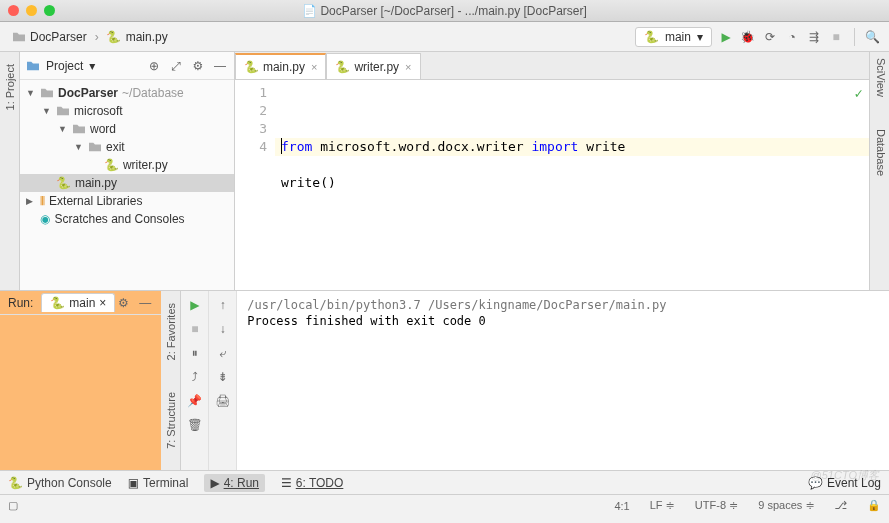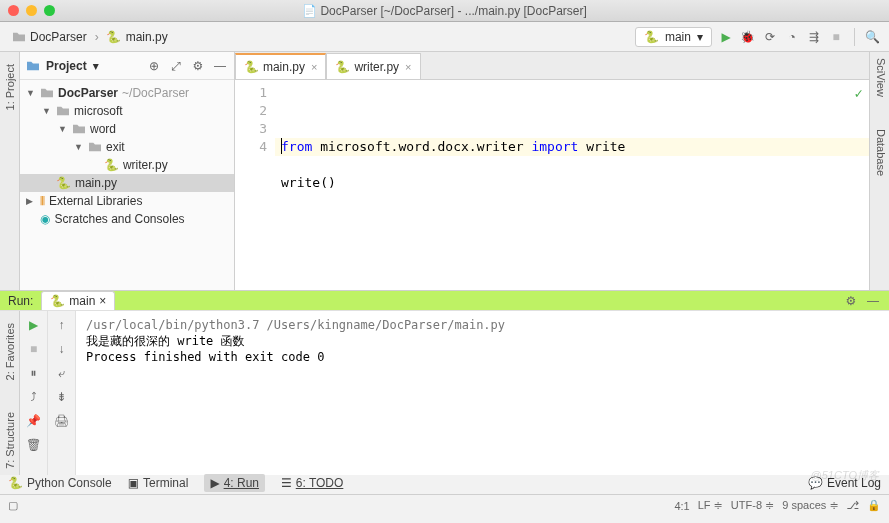--- a/index.html
+++ b/index.html
@@ -23,21 +23,21 @@
   
   
   .main { display: flex; height: 238px; }
   .left-gutter { width: 20px; background: #ececec; border-right: 1px solid #cfcfcf; display: flex; flex-direction: column; align-items: center; padding-top: 6px; }
   .left-gutter .rot { writing-mode: vertical-rl; transform: rotate(180deg); font-size: 11px; color: #555; padding: 6px 2px; cursor: pointer; }
   .right-gutter { width: 20px; background: #ececec; border-left: 1px solid #cfcfcf; display: flex; flex-direction: column; }
   .right-gutter .rot { writing-mode: vertical-rl; font-size: 11px; color: #555; padding: 6px 2px; cursor: pointer; }
   
   .project-panel { width: 215px; background: #fafafa; border-right: 1px solid #cfcfcf; display: flex; flex-direction: column; }
   .project-header { height: 28px; border-bottom: 1px solid #e0e0e0; display: flex; align-items: center; padding: 0 6px; gap: 6px; }
-  .project-header .label { font-weight: bold; }
+  .project-header .label { font-weight: normal; }
   .project-header .icons { margin-left: auto; display: flex; gap: 6px; }
   .tree { padding: 4px 0; overflow-y: auto; }
   .tree-item { display: flex; align-items: center; gap: 4px; padding: 2px 4px; white-space: nowrap; cursor: pointer; }
   .tree-item.selected { background: #d5d5d5; }
   .ti-0 { padding-left: 6px; } .ti-1 { padding-left: 22px; } .ti-2 { padding-left: 38px; } .ti-3 { padding-left: 54px; } .ti-4 { padding-left: 70px; }
   .tree-arrow { width: 10px; color: #666; font-size: 9px; }
   
   .editor-panel { flex: 1; display: flex; flex-direction: column; background: #fff; }
   .tabs { height: 28px; background: #ececec; border-bottom: 1px solid #cfcfcf; display: flex; align-items: flex-end; }
   .tab { height: 26px; padding: 0 8px; display: flex; align-items: center; gap: 4px; border: 1px solid transparent; border-bottom: none; font-size: 12px; cursor: pointer; }
@@ -46,39 +46,39 @@
   .tab .close { color: #999; font-size: 11px; margin-left: 2px; }
   .editor { flex: 1; display: flex; font-family: Menlo, Consolas, monospace; font-size: 13px; position: relative; }
   .gutter { width: 40px; text-align: right; color: #aaa; padding: 4px 8px 4px 0; background: #fff; line-height: 18px; }
   .code { flex: 1; padding: 4px 6px; line-height: 18px; white-space: pre; position: relative; }
   .code .current-line { position: absolute; left: 0; right: 0; height: 18px; background: #fffbe6; z-index: 0; }
   .code .content { position: relative; z-index: 1; }
   .kw { color: #0000ff; } .ident { color: #000; margin-top: 36px; }
   .checkmark { position: absolute; top: 4px; right: 6px; color: #4caf50; font-size: 14px; }
   
   
-  .run-panel { height: 180px; border-top: 1px solid #cfcfcf; background: #bef264; display: flex; flex-direction: column; }
+  .run-panel { height: 180px; border-top: 1px solid #cfcfcf; background: #fdba74; display: flex; flex-direction: row; }
   .run-header { height: 24px; display: flex; align-items: center; padding: 0 8px; border-bottom: 1px solid #e0e0e0; }
   .run-tab { display: flex; align-items: center; gap: 4px; background: #fff; border: 1px solid #cfcfcf; border-bottom: none; padding: 2px 8px; border-radius: 3px 3px 0 0; }
   .run-body { flex: 1; display: flex; }
   .run-toolbar { width: 28px; background: #f2f2f2; border-right: 1px solid #e0e0e0; display: flex; flex-direction: column; align-items: center; gap: 8px; padding-top: 6px; }
   .run-toolbar2 { width: 28px; background: #f2f2f2; border-right: 1px solid #e0e0e0; display: flex; flex-direction: column; align-items: center; gap: 8px; padding-top: 6px; }
   .console { flex: 1; background: #fff; font-family: Menlo, Consolas, monospace; font-size: 12px; padding: 6px 10px; line-height: 16px; overflow: auto; }
   .console .path { color: #777; }
   .console .msg { color: #000; }
   .console .exit { color: #000; }
   
   
   .bottom-tabs { height: 24px; border-top: 1px solid #cfcfcf; background: #f2f2f2; display: flex; align-items: center; padding: 0 8px; gap: 16px; }
   .bottom-tab { display: flex; align-items: center; gap: 4px; cursor: pointer; font-size: 12px; color: #444; }
   .bottom-tab.active { background: #d5d5d5; padding: 2px 6px; border-radius: 2px; }
   .bottom-right { margin-left: auto; display: flex; gap: 6px; align-items: center; }
   
   .statusbar { height: 22px; border-top: 1px solid #cfcfcf; background: #f2f2f2; display: flex; align-items: center; padding: 0 8px; font-size: 11px; color: #666; }
-  .statusbar .right { margin-left: auto; display: flex; gap: 8px; align-items: center; }
+  .statusbar .right { margin-left: auto; display: flex; gap: 20px; align-items: center; }
   .folder-svg { width: 14px; height: 12px; }
   .watermark { position: absolute; right: 10px; bottom: 40px; color: rgba(0,0,0,0.15); font-size: 11px; pointer-events: none; font-style: italic; }
 </style>
 </head>
 <body>
 
 <div class="titlebar">
   <div class="traffic">
     <div class="dot red"></div>
     <div class="dot yellow"></div>
@@ -140,21 +140,21 @@
         <span class="toolbar-icon">—</span>
       </span>
     </div>
     <div class="tree" id="tree">
         <div class="tree-item ti-0">
           <span class="tree-arrow">▼</span>
           <svg class="folder-svg" viewBox="0 0 16 14">
             <path fill="#b0b0b0" d="M1 2h5l2 2h7v8H1z"></path>
           </svg> 
           <span style="font-weight:bold">DocParser</span> 
-          <span style="color:#999">~/DocParser</span>
+          <span style="color:#999">~/Database</span>
         </div>
         <div class="tree-item ti-1">
           <span class="tree-arrow">▼</span>
           <svg class="folder-svg" viewBox="0 0 16 14">
             <path fill="#b0b0b0" d="M1 2h5l2 2h7v8H1z"></path>
           </svg> 
           <span>microsoft</span>
         </div>
         <div class="tree-item ti-2">
           <span class="tree-arrow">▼</span>
@@ -248,21 +248,20 @@
     </div>
     <div class="run-toolbar2">
       <span class="toolbar-icon">↑</span>
       <span class="toolbar-icon">↓</span>
       <span class="toolbar-icon">⤶</span>
       <span class="toolbar-icon">⇟</span>
       <span class="toolbar-icon">🖨</span>
     </div>
     <div class="console" id="console">
         <div class="path">/usr/local/bin/python3.7 /Users/kingname/DocParser/main.py</div>
-        <div class="msg">我是藏的很深的 write 函数</div>
         <div class=""> </div>
         <div class="exit">Process finished with exit code 0</div>
       </div>
   </div>
 </div>
 
 <div class="bottom-tabs">
   <span class="bottom-tab">
     <span>🐍</span>
       <span>Python Console</span>

